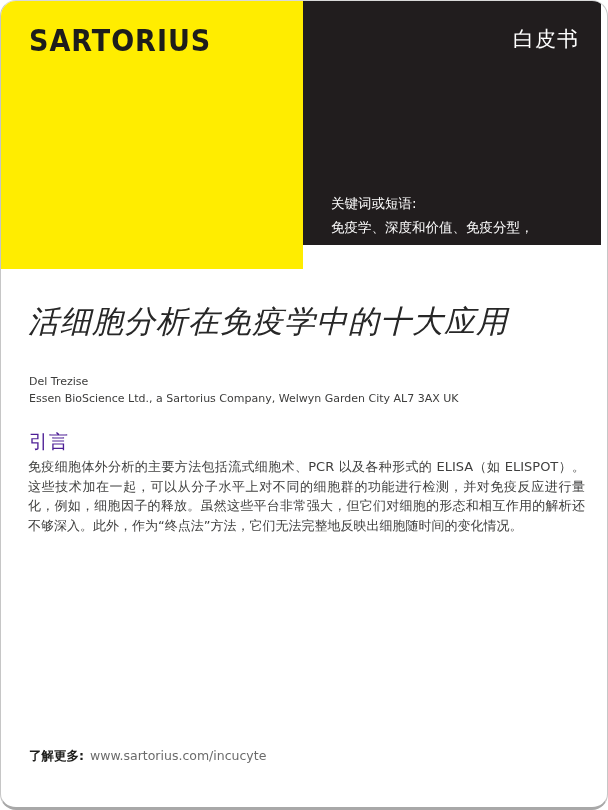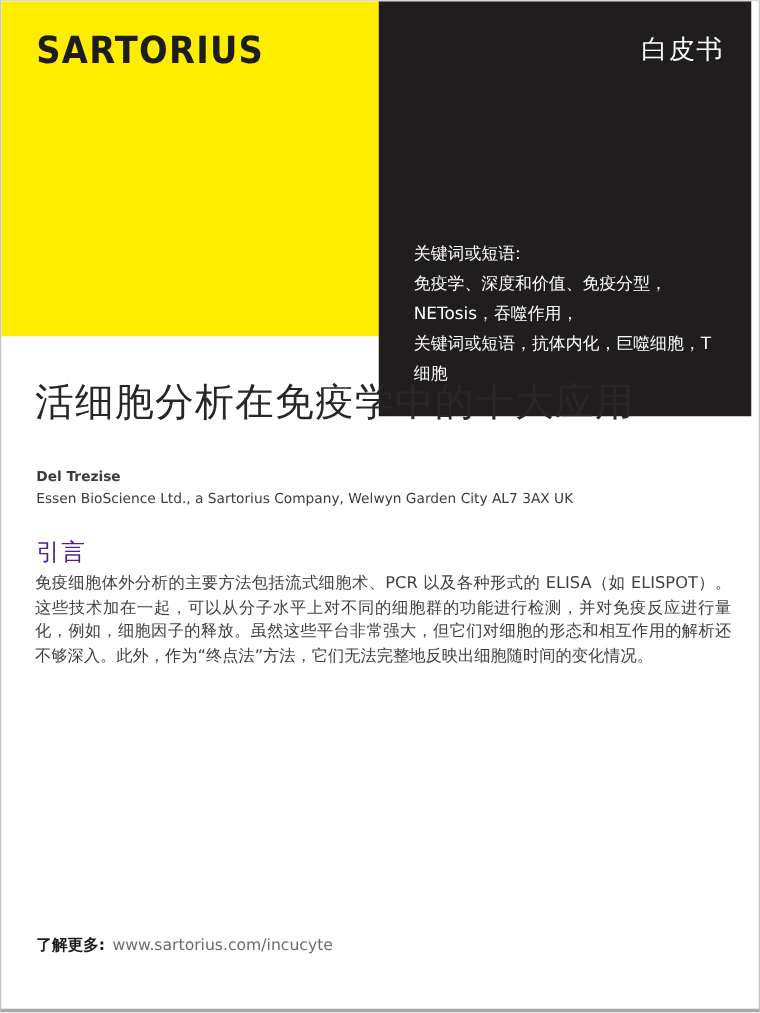--- a/index.html
+++ b/index.html
@@ -7,30 +7,31 @@
   .page{
     position:relative;
     width:608px;height:810px;
     box-sizing:border-box;
     background:#ffffff;
     border-left:1px solid #c6c6c6;
     border-right:1px solid #c6c6c6;
     border-top:1px solid #d9d9d9;
     border-bottom:3px solid #a8a8a8;
     overflow:hidden;
+    border-radius:16px;
   }
   
   .yellow-block{
     position:absolute;left:0;top:0;
     width:302px;height:268px;
     background:#FFED00;
   }
   .black-block{
     position:absolute;left:302px;top:0;
-    width:298px;height:332px;
+    width:298px;height:244px;
     background:#211D1E;
   }
   .logo{
     position:absolute;left:28px;top:22px;
     font-size:30px;font-weight:700;
     letter-spacing:1px;
     color:#1d1d1b;
     font-stretch:condensed;
   }
   .doc-type{
@@ -42,27 +43,27 @@
     position:absolute;left:28px;top:190px;
     width:250px;
     color:#ffffff;
     font-size:13.5px;line-height:24px;
     font-weight:400;
   }
   
   .title{
     position:absolute;left:27px;top:300px;
     font-size:31px;font-weight:400;
-    color:#272727;letter-spacing:1px;
+    color:#272727;letter-spacing:1px;font-style:italic;
   }
   .author{
     position:absolute;left:28px;top:372px;
     font-size:11px;color:#3c3c3b;line-height:17px;
   }
-  .author .name{font-weight:700;}
+  .author .name{font-weight:400;}
   .intro-heading{
     position:absolute;left:28px;top:428px;
     font-size:19px;color:#4c1d95;letter-spacing:1px;
   }
   .body-text{
     position:absolute;left:27px;top:456px;
     width:557px;
     font-size:13px;line-height:19.5px;
     color:#3f3f3e;
     text-align:justify;

